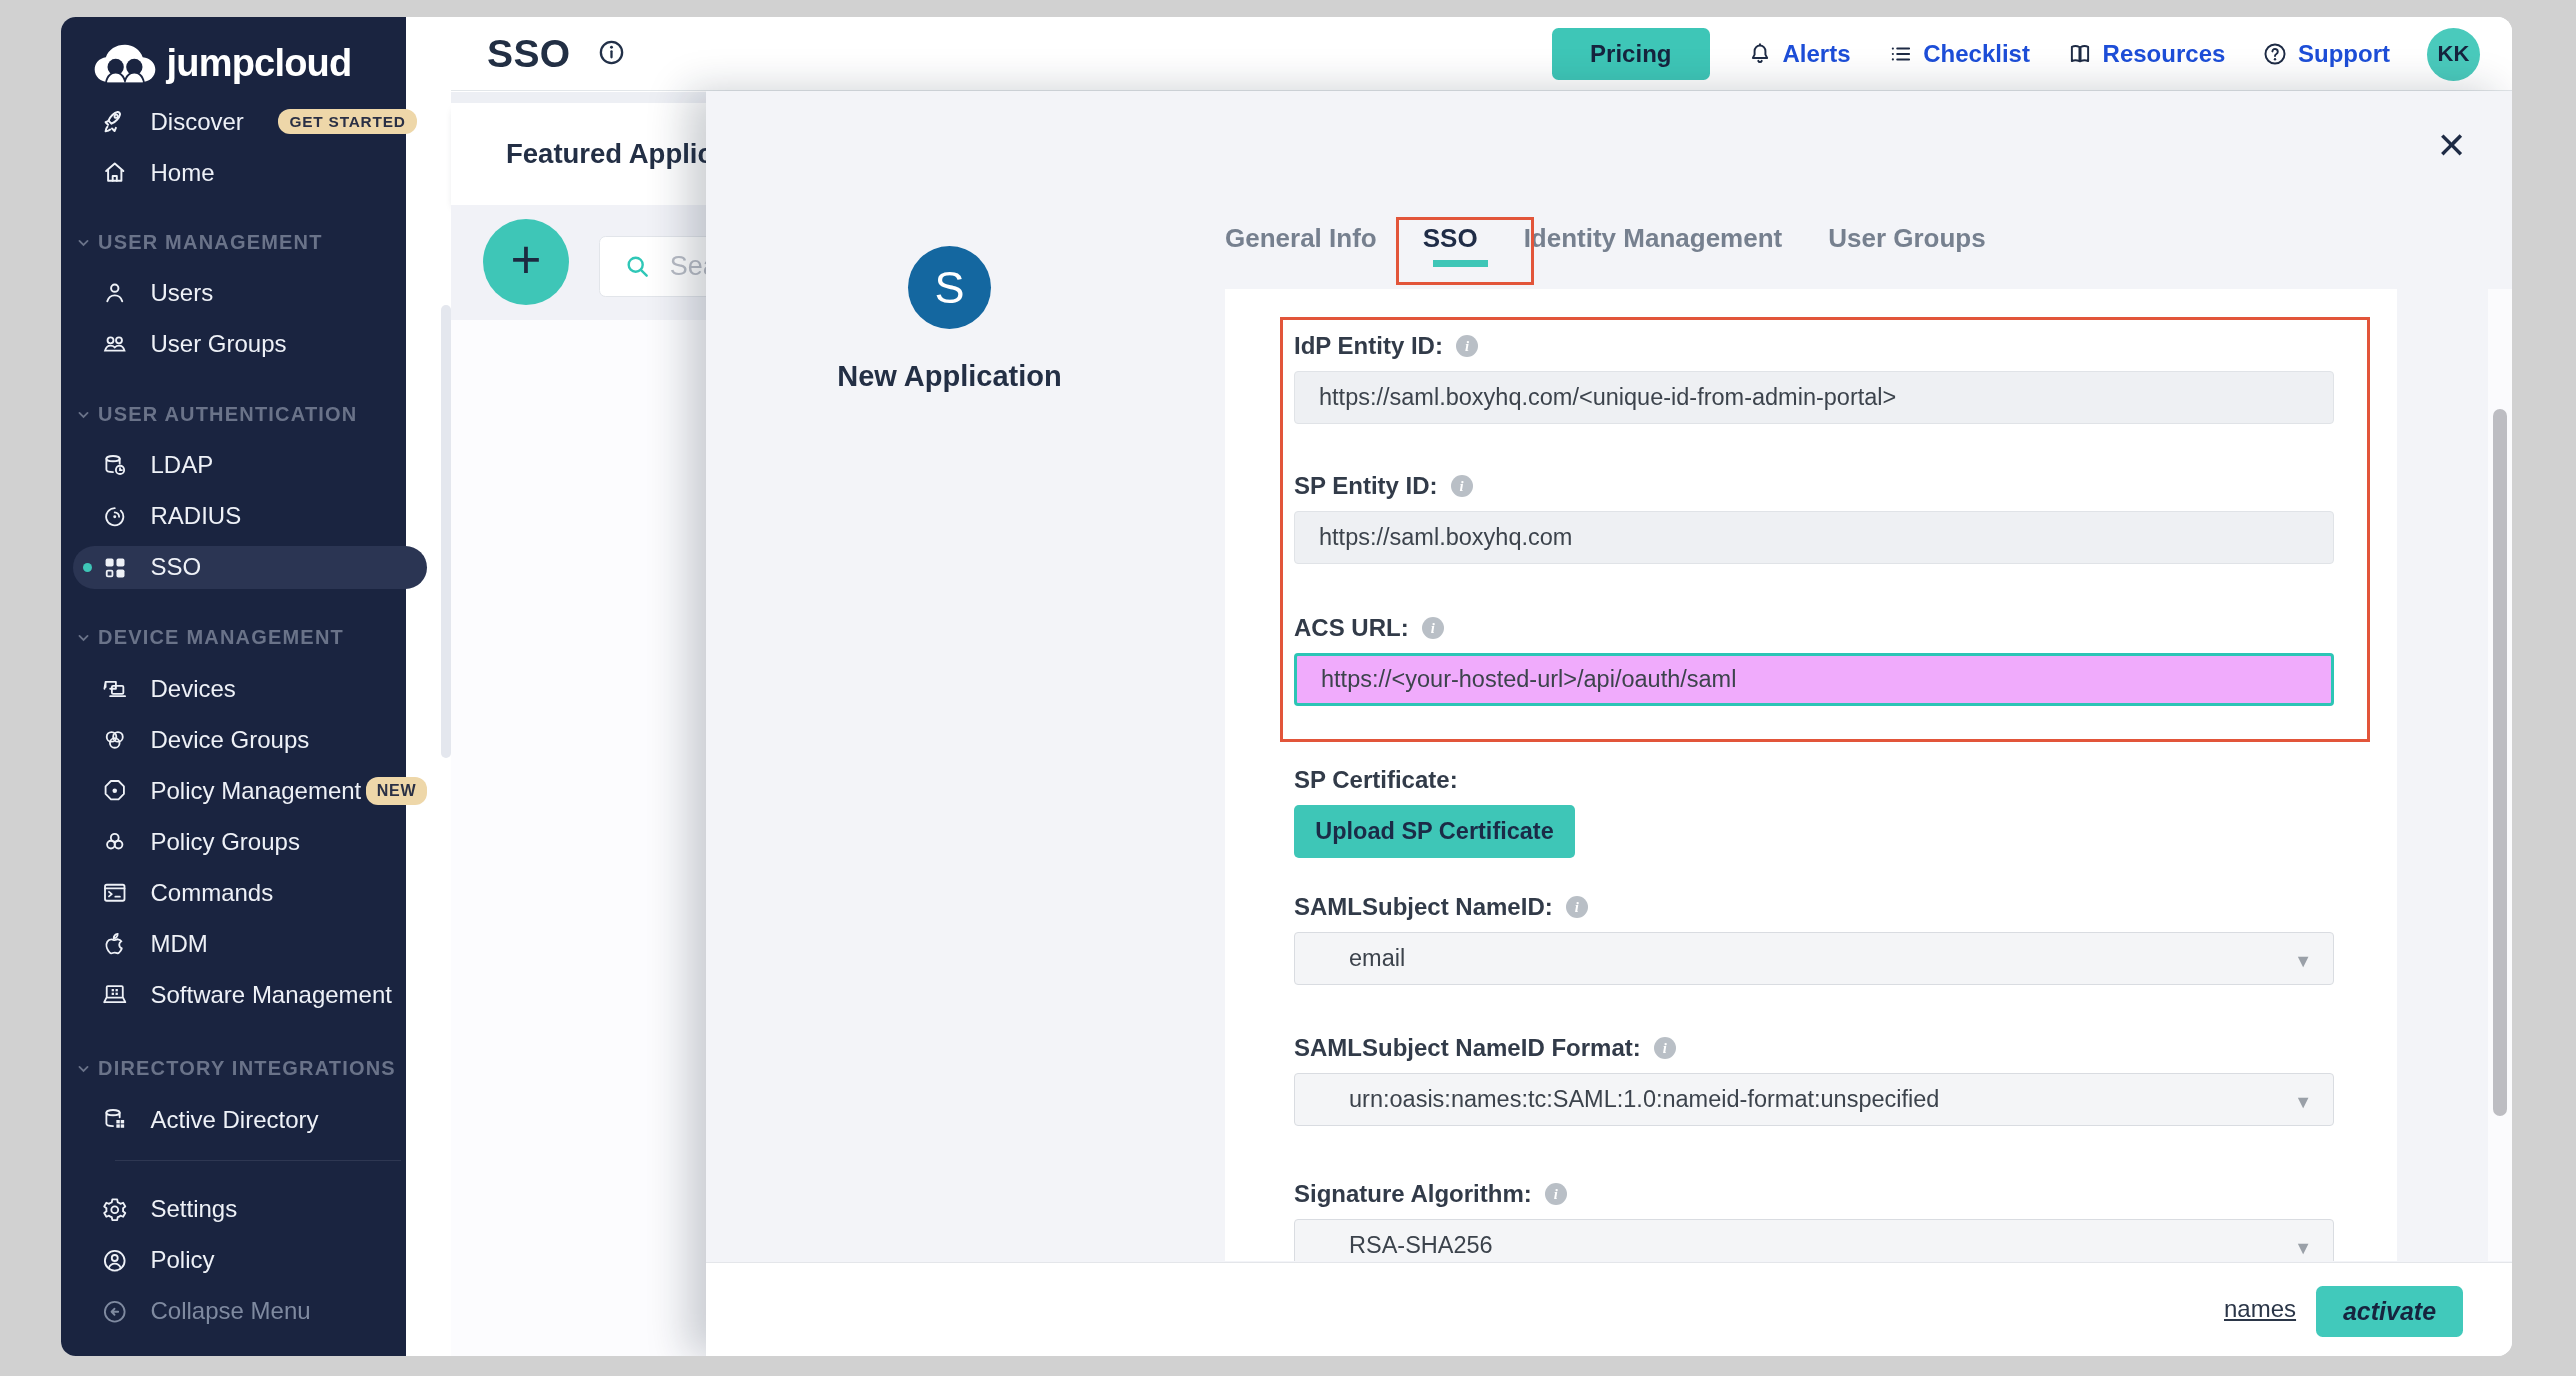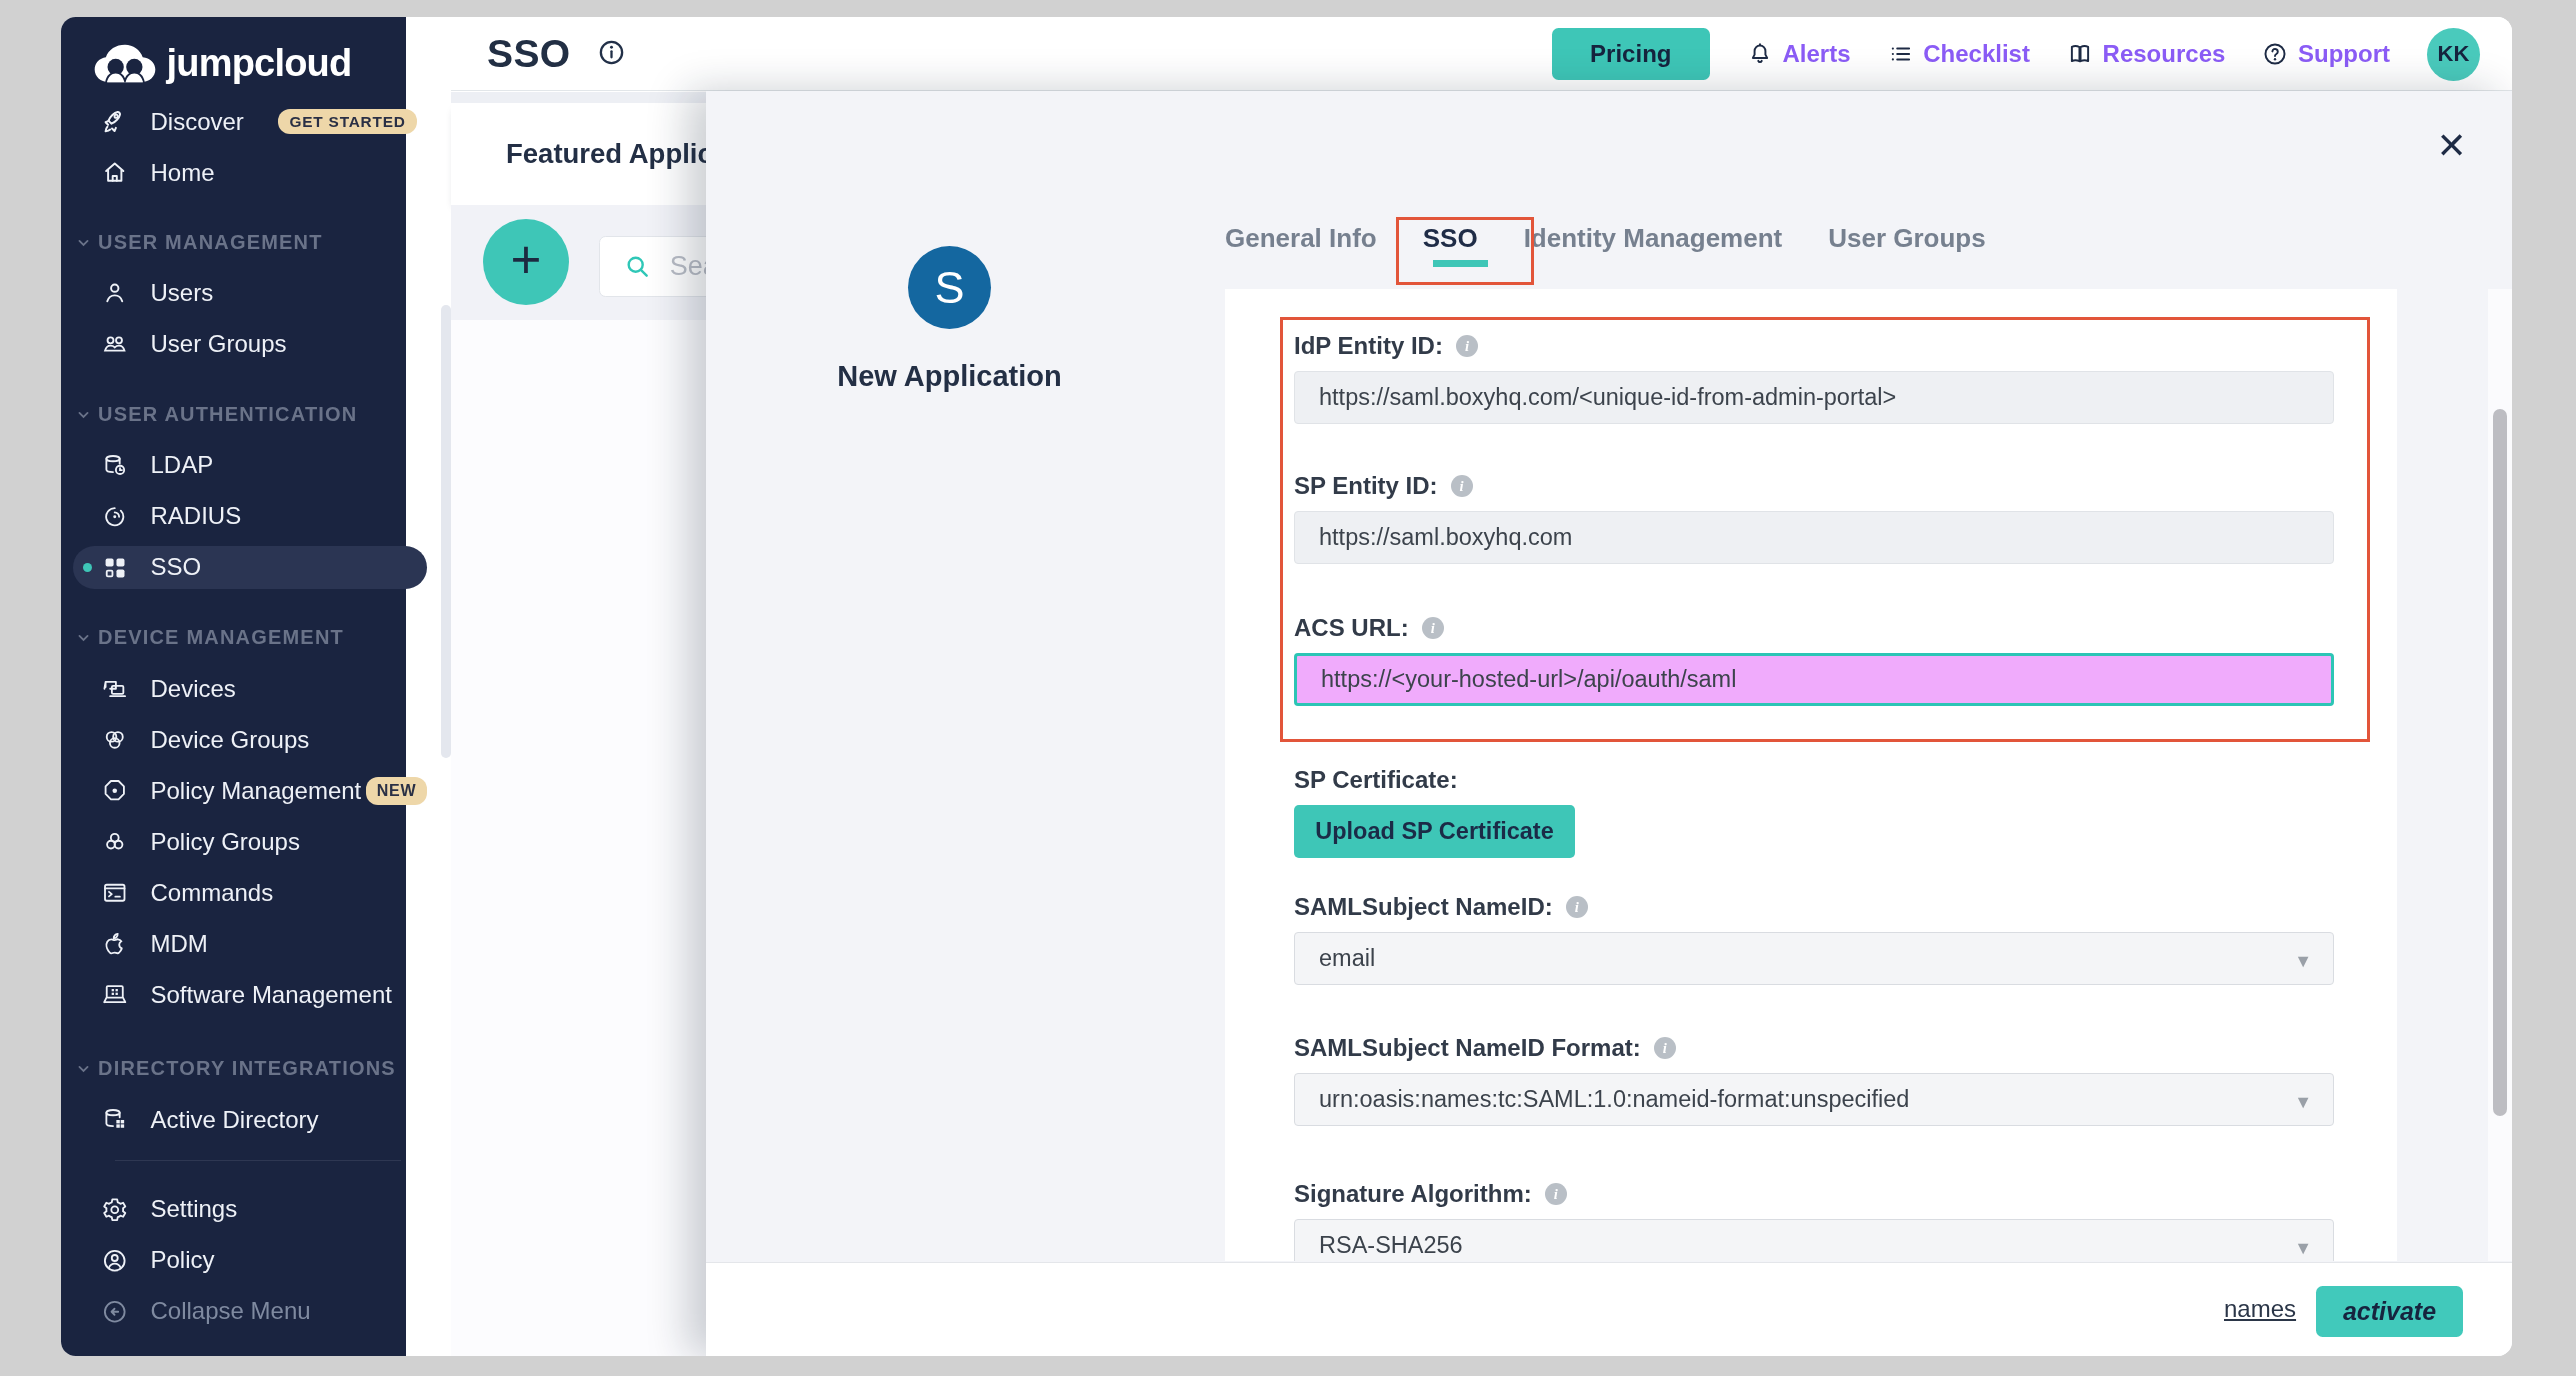--- a/index.html
+++ b/index.html
@@ -29,21 +29,21 @@
   .side-divider { height:1.6px; background:#2e3752; margin:14.6px 50px 0 54px; }
   .mt23{margin-top:18.6px;} .mt24{margin-top:19.4px;} .mt28{margin-top:22.7px;}
   .side-scroll-thumb { position:absolute; left:380px; top:288px; width:9.7px; height:453px; background:#e4e7ee; border-radius:4.9px; }
 
   
   .main-header { position:absolute; left:390px; top:0; width:2061px; height:74px; background:#ffffff; border-bottom:1.6px solid #e2e6e9; z-index:2; }
   .page-title { position:absolute; left:36px; top:14.6px; font-size:39px; font-weight:800; color:#222f44; letter-spacing:0.4px; }
   .title-info { position:absolute; left:146px; top:21px; width:29px; height:29px; color:#223048; }
   .hdr-right { position:absolute; right:32px; top:0; height:74px; display:flex; align-items:center; gap:37px; }
   .pricing-btn { width:158px; height:52px; background:#3ec6b7; border-radius:6.5px; border:none; color:#16243e; font-size:24px; font-weight:700; font-family:inherit; cursor:pointer; }
-  .hdr-item { display:flex; align-items:center; gap:9.7px; color:#8b5cf6; font-size:24px; font-weight:600; cursor:pointer; }
+  .hdr-item { display:flex; align-items:center; gap:9.7px; color:#1d4ed8; font-size:24px; font-weight:600; cursor:pointer; }
   .hdr-item .hic { width:26px; height:26px; color:#1e2b45; }
   .avatar { width:53px; height:53px; border-radius:50%; background:#4acabc; color:#16243e; font-size:22px; font-weight:700; display:flex; align-items:center; justify-content:center; cursor:pointer; }
 
   
   .left-strip { position:absolute; left:390px; top:75px; width:340px; height:1264px; background:#fcfcfe; z-index:1; }
   .gap-band { position:absolute; left:0; top:0; width:100%; height:11.3px; background:#edeff4; }
   .featured-card { position:absolute; left:0; top:11.3px; width:100%; height:102px; background:#ffffff; box-shadow:0 4.9px 8px -3.2px rgba(30,40,60,.18); display:flex; align-items:center; }
   .featured-title { margin-left:55px; font-size:27.5px; font-weight:700; color:#232f45; white-space:nowrap; }
   .toolbar-band { position:absolute; left:0; top:113px; width:100%; height:115px; background:#f1f2f7; }
   .add-btn { position:absolute; left:32px; top:13.8px; width:86px; height:86px; border-radius:50%; background:#3ec6b7; border:none; color:#1d2940; font-size:53px; font-weight:500; line-height:1; cursor:pointer; display:flex; align-items:center; justify-content:center; padding-bottom:4.9px; }
@@ -65,21 +65,21 @@
 
   .panel { position:absolute; left:519px; top:198px; width:1172px; height:972px; background:#ffffff; overflow:hidden; }
   .group-annotation { position:absolute; left:55px; top:28px; width:1090px; height:425px; border:3.2px solid #e2553a; }
   .field { position:absolute; left:69px; width:1040px; }
   .field-label-row { display:flex; align-items:center; gap:13px; }
   .field-label { font-size:24px; font-weight:700; color:#323b49; white-space:nowrap; }
   .info-dot { width:22px; height:22px; border-radius:50%; background:#b9bfc6; color:#ffffff; font-size:14.6px; font-weight:700; font-style:italic; display:flex; align-items:center; justify-content:center; font-family:"Liberation Serif","DejaVu Serif",serif; }
   .text-input { margin-top:10.5px; width:1040px; height:53px; background:#eef0f3; border:1.6px solid #e0e3e7; border-radius:4px; font-size:23.5px; color:#3c434c; padding-left:24px; font-family:inherit; outline:none; }
   .text-input.acs { border:3.2px solid #2cc5b5; background:#f0abfc; }
   .upload-btn { margin-top:11.3px; width:281px; height:53px; background:#3ec6b7; border:none; border-radius:4.9px; color:#1b2b47; font-size:23.5px; font-weight:700; font-family:inherit; cursor:pointer; }
-  .select { position:relative; margin-top:10.5px; width:1040px; height:53px; background:#f4f5f7; border:1.6px solid #d9dce1; border-radius:4px; display:flex; align-items:center; cursor:pointer; }
+  .select { position:relative; margin-top:10.5px; width:1040px; height:53px; background:#f4f5f7; border:1.6px solid #d9dce1; border-radius:4px; display:flex; align-items:center; cursor:pointer;padding-left:30px; }
   .select .sel-val { margin-left:24px; font-size:23.5px; color:#3c434c; white-space:nowrap; }
   .select .caret { position:absolute; right:21px; top:18px; font-size:18px; color:#9aa0a8; }
   .f1{top:43px;} .f2{top:183px;} .f3{top:325px;} .f4{top:477px;} .f5{top:604px;} .f6{top:745px;} .f7{top:891px;}
 
   .modal-scroll-track { position:absolute; left:1782px; top:198px; width:24px; height:972px; background:#fbfbfd; }
   .modal-scroll-thumb { position:absolute; left:4.9px; top:120px; width:14.6px; height:707px; background:#bdbdc2; border-radius:7.3px; }
 
   .modal-footer { position:absolute; left:0; top:1171px; width:1807px; height:94px; background:#ffffff; border-top:1.6px solid #e4e6ea; }
   .cancel-link { position:absolute; left:1518px; top:32px; font-size:24px; color:#2b3648; text-decoration:underline; background:none; border:none; font-family:inherit; cursor:pointer; }
   .activate-btn { position:absolute; left:1610px; top:22.7px; width:147px; height:51px; background:#41c9bb; border:none; border-radius:6.5px; color:#16243e; font-size:25px; font-weight:700; font-family:inherit; cursor:pointer;font-style:italic; }

